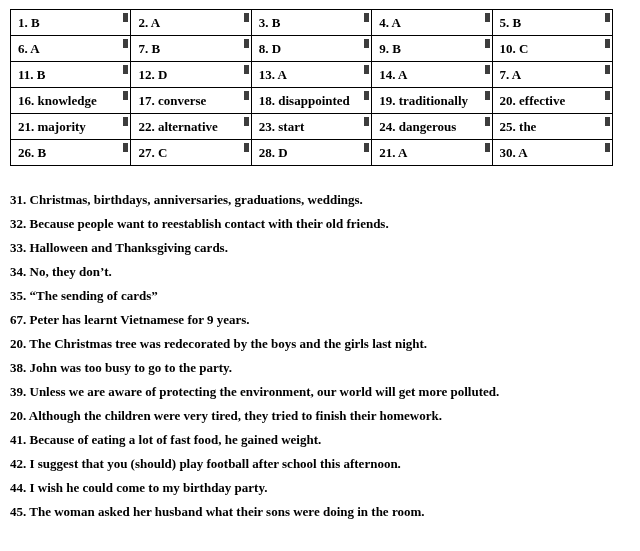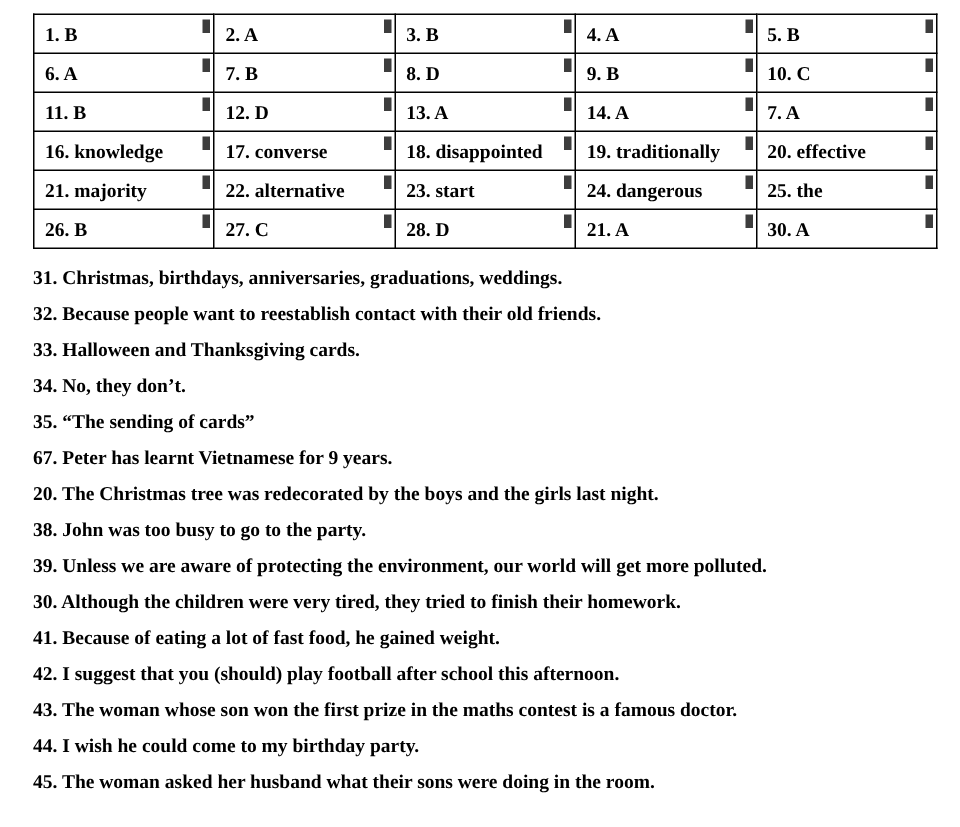--- a/index.html
+++ b/index.html
@@ -6,21 +6,21 @@
   html, body { margin: 0; padding: 0; }
   body {
     width: 640px;
     height: 551px;
     background: #ffffff;
     color: #000000;
     font-family: "Liberation Serif", serif;
     overflow: hidden;
   }
   .page {
-    padding: 9px 15px 0 22px;
+    padding: 9px 15px 0 10px;
   }
   .answer-table {
     border-collapse: collapse;
     table-layout: fixed;
     width: 603px;
   }
   .answer-table td {
     border: 1px solid #000000;
     height: 26px;
     padding: 0 10px 0 7px;
@@ -33,21 +33,21 @@
   }
   .cell-mark {
     position: absolute;
     top: 3px;
     right: 2px;
     width: 5px;
     height: 9px;
     background: #3d3d3d;
   }
   .answer-list {
-    margin-top: 12px;
+    margin-top: 27px;
   }
   .answer-line {
     margin: 0 0 10px 0;
     font-weight: bold;
     font-size: 13px;
     line-height: 14px;
     white-space: nowrap;
   }
 </style>
 </head>
@@ -103,20 +103,19 @@
   <div class="answer-list" id="answer-lines">
       <p class="answer-line">31. Christmas, birthdays, anniversaries, graduations, weddings.</p>
       <p class="answer-line">32. Because people want to reestablish contact with their old friends.</p>
       <p class="answer-line">33. Halloween and Thanksgiving cards.</p>
       <p class="answer-line">34. No, they don’t.</p>
       <p class="answer-line">35. “The sending of cards”</p>
       <p class="answer-line">67. Peter has learnt Vietnamese for 9 years.</p>
       <p class="answer-line">20. The Christmas tree was redecorated by the boys and the girls last night.</p>
       <p class="answer-line">38. John was too busy to go to the party.</p>
       <p class="answer-line">39. Unless we are aware of protecting the environment, our world will get more polluted.</p>
-      <p class="answer-line">30. Although the children were very tired, they tried to finish their homework.</p>
+      <p class="answer-line">20. Although the children were very tired, they tried to finish their homework.</p>
       <p class="answer-line">41. Because of eating a lot of fast food, he gained weight.</p>
       <p class="answer-line">42. I suggest that you (should) play football after school this afternoon.</p>
-      <p class="answer-line">43. The woman whose son won the first prize in the maths contest is a famous doctor.</p>
       <p class="answer-line">44. I wish he could come to my birthday party.</p>
       <p class="answer-line">45. The woman asked her husband what their sons were doing in the room.</p>
     </div>
 </div>
 
 </body></html>

